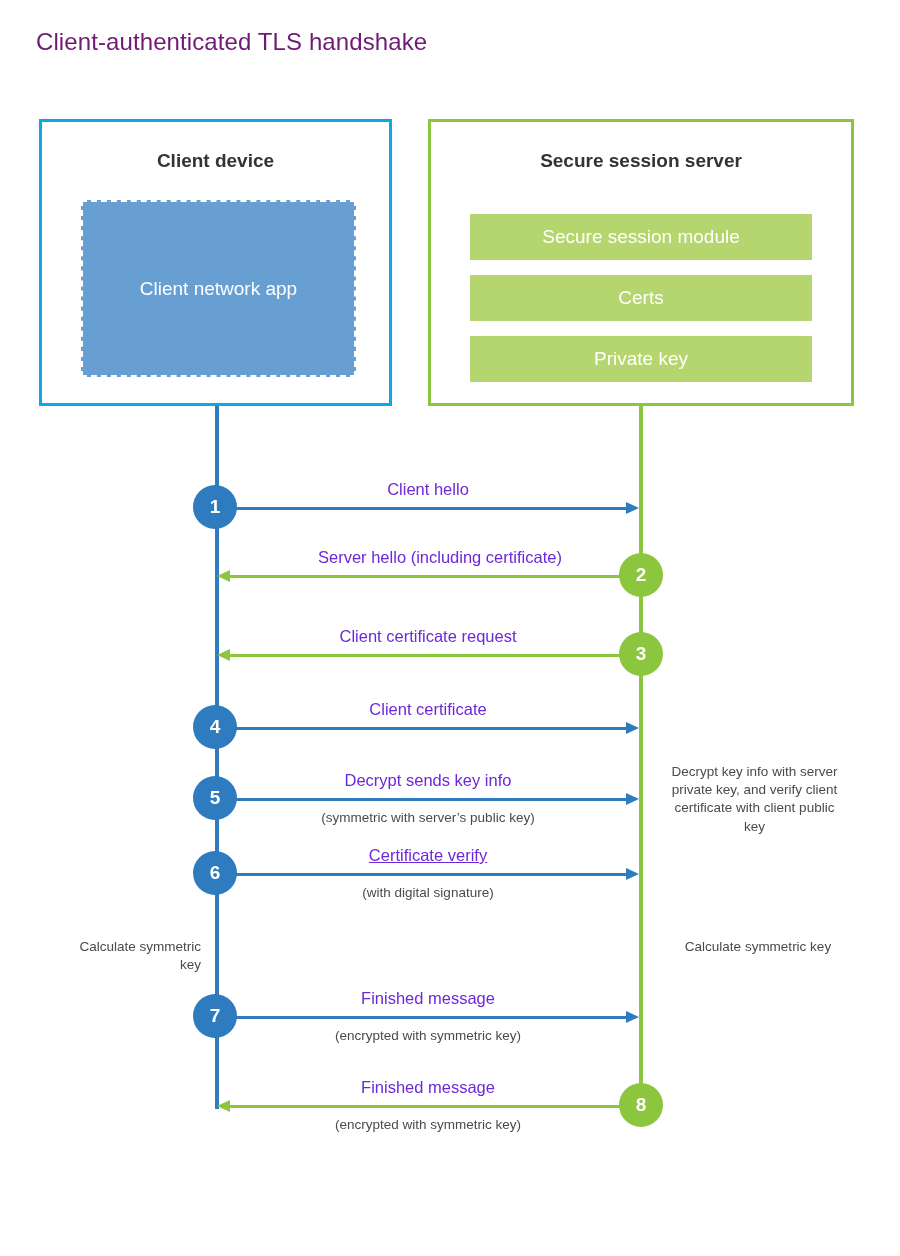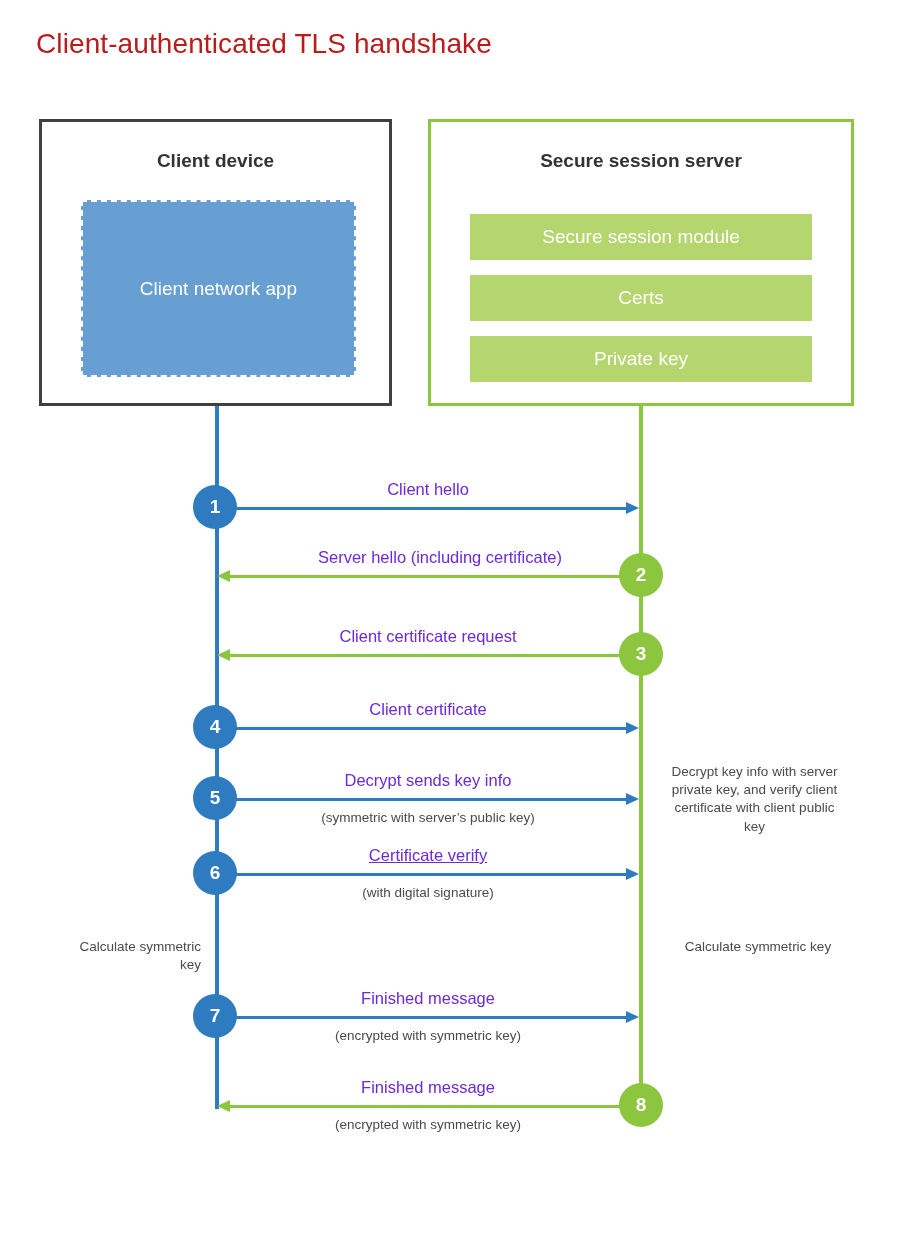--- a/index.html
+++ b/index.html
@@ -19,39 +19,39 @@
     position: absolute;
     left: 0; top: 0;
     width: 900px;
     height: 1256px;
   }
 
   .page-title {
     position: absolute;
     left: 36px;
     top: 28px;
-    font-size: 28px;
+    font-size: 24px;
     font-weight: 300;
-    color: #b91c1c;
+    color: #701a75;
     letter-spacing: 0.1px;
     white-space: nowrap;
   }
 
   
   .actor-box {
     position: absolute;
     background: #ffffff;
     box-sizing: border-box;
   }
   .actor-box.client {
     left: 39px;
     top: 119px;
     width: 353px;
     height: 287px;
-    border: 3px solid #404040;
+    border: 3px solid #0ea5e9;
   }
   .actor-box.server {
     left: 428px;
     top: 119px;
     width: 426px;
     height: 287px;
     border: 3px solid #8CC63E;
   }
   .actor-title {
     position: absolute;

